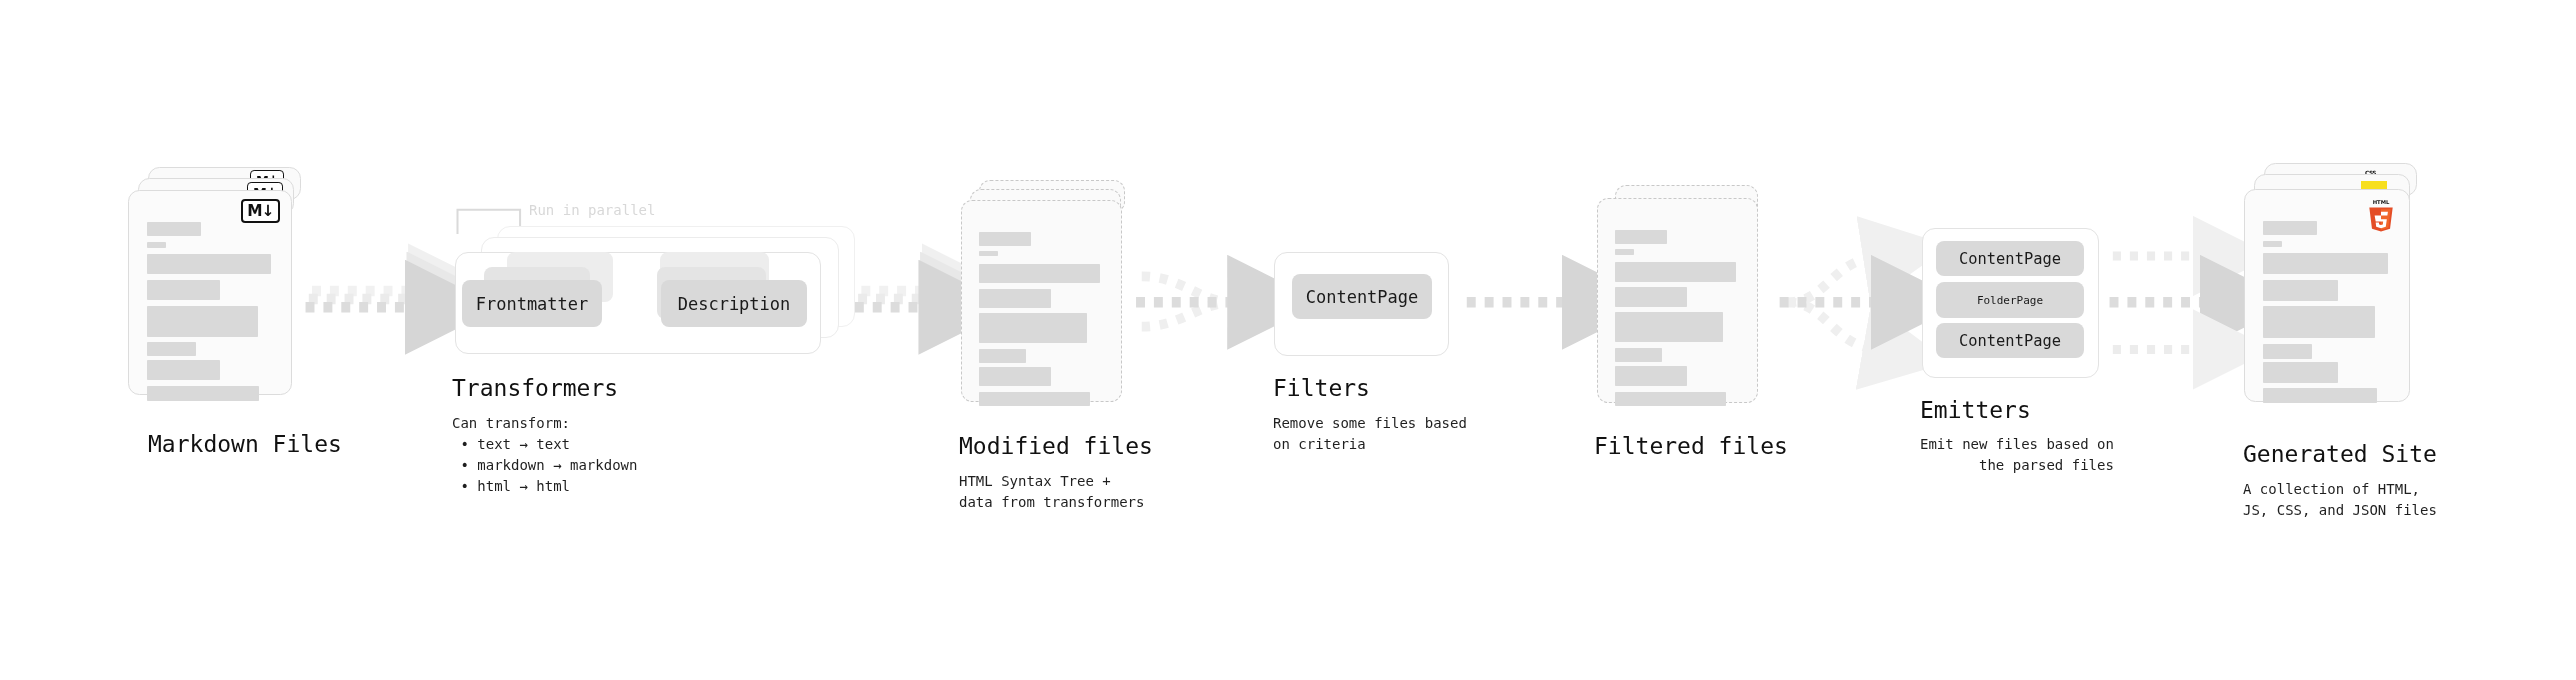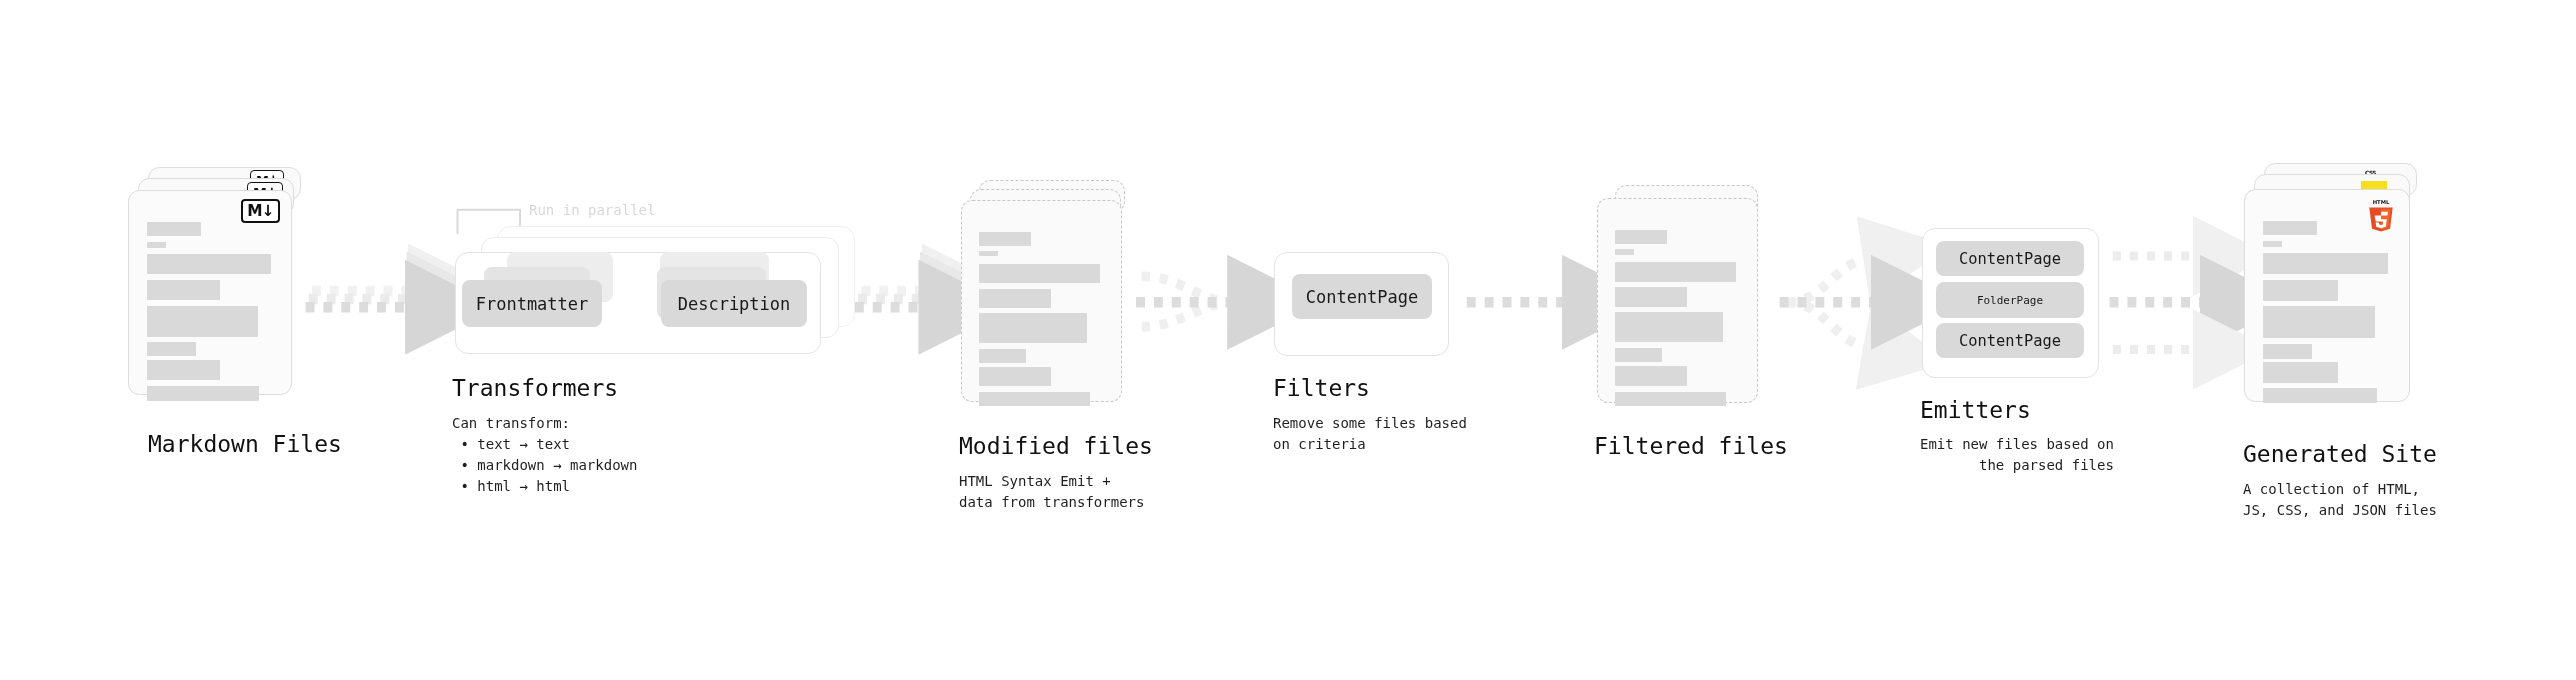--- a/index.html
+++ b/index.html
@@ -254,21 +254,21 @@
       <div class="skel" style="left:17px; top:63px; width:121px; height:19.5px;"></div>
       <div class="skel" style="left:17px; top:88px; width:72px; height:19.5px;"></div>
       <div class="skel" style="left:17px; top:112px; width:108px; height:30px;"></div>
       <div class="skel" style="left:17px; top:148px; width:47px; height:14px;"></div>
       <div class="skel" style="left:17px; top:166px; width:72px; height:19.5px;"></div>
       <div class="skel" style="left:17px; top:191px; width:111px; height:14px;"></div>
     </div>
   </div>
 
   <div class="title" style="left:959px; top:433px;">Modified files</div>
-  <div class="subtitle" style="left:959px; top:471px;">HTML Syntax Emit +
+  <div class="subtitle" style="left:959px; top:471px;">HTML Syntax Tree +
 data from transformers</div>
 
   <div class="panel" style="left:1274px; top:252px; width:175px; height:104px;"></div>
   <div class="chip" style="left:1292px; top:274px; width:140px; height:45px;">ContentPage</div>
 
   <div class="title" style="left:1273px; top:375px;">Filters</div>
   <div class="subtitle" style="left:1273px; top:413px;">Remove some files based
 on criteria</div>
 
   <div class="doc-stack" style="left:1597px; top:185px; width:187px; height:244px;">

